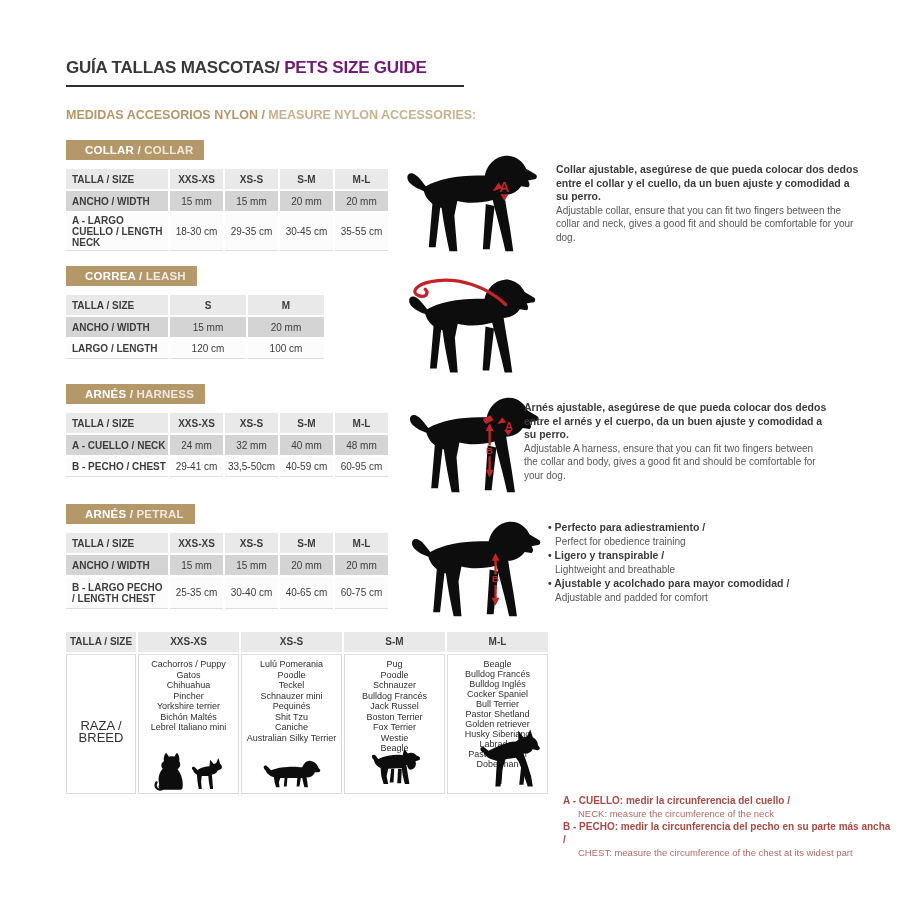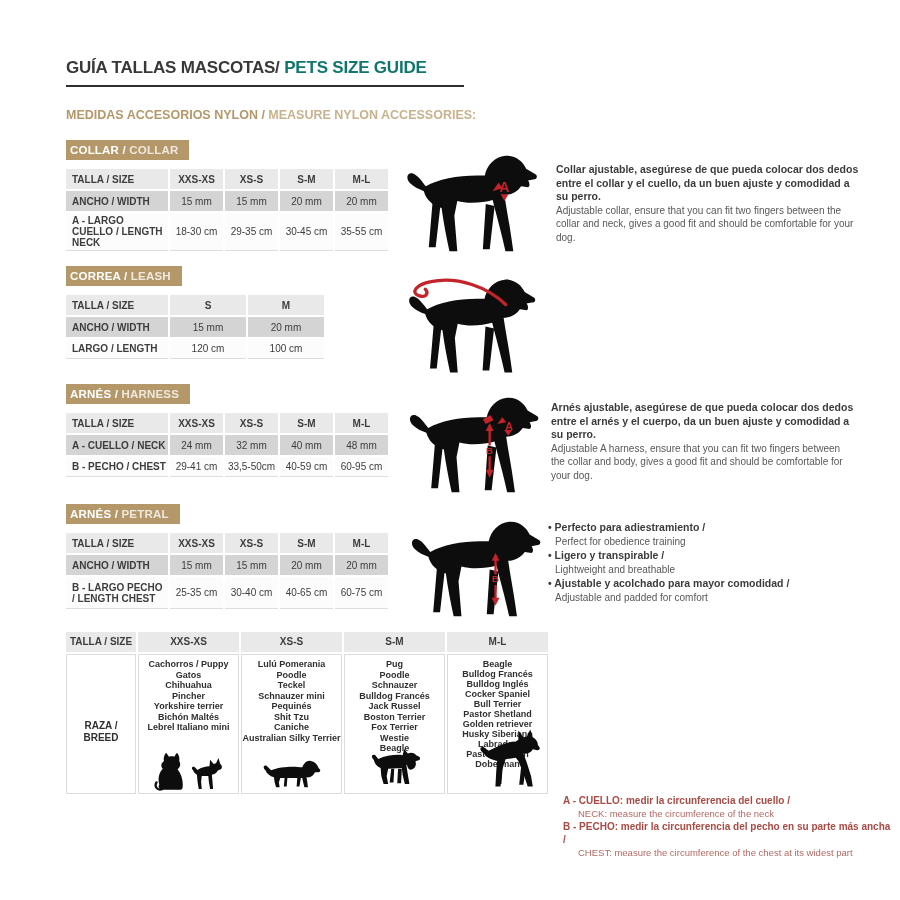--- a/index.html
+++ b/index.html
@@ -5,27 +5,27 @@
   * { margin:0; padding:0; box-sizing:border-box; }
   html,body { width:900px; height:900px; background:#ffffff;
     font-family:"Liberation Sans", sans-serif; }
   .page { position:relative; width:900px; height:900px; overflow:hidden; background:#fff; }
   .abs { position:absolute; }
 
   
   .title { font-size:17px; font-weight:bold; letter-spacing:-0.2px;
     border-bottom:2px solid #2e2e2e; padding-bottom:7px; width:398px; white-space:nowrap; }
   .title .es { color:#383838; }
-  .title .en { color:#0f766e; }
+  .title .en { color:#701a75; }
   .subtitle { font-size:12.5px; font-weight:bold; white-space:nowrap;margin-top:8px; }
   .subtitle .es { color:#b4986a; }
   .subtitle .en { color:#c7b28d; }
 
   
-  .badge { display:inline-block; background:#b4986a; padding:4px 11px 4px 4px;
+  .badge { display:inline-block; background:#b4986a; padding:4px 11px 4px 19px;
     font-size:11.5px; font-weight:bold; color:#fff; letter-spacing:0.2px; white-space:nowrap; }
   .badge .lt { color:rgba(255,255,255,0.78); }
 
   
   table.tbl { border-collapse:separate; border-spacing:2px; }
   .tbl td { font-size:10px; color:#3d3d3d; text-align:center; vertical-align:middle;
     padding:2px 2px; height:20px; }
   .tbl td.lbl { text-align:left; padding-left:6px; font-weight:bold; }
   .tbl tr.hdr td { background:#e9e9e9; font-weight:bold; }
   .tbl tr.shade td { background:#d4d4d4; }
@@ -42,24 +42,24 @@
   .bullets .es { font-weight:bold; color:#3b3b3b; }
   .bullets .es::before { content:"• "; }
   .bullets .en { color:#585858; font-size:10px; padding-left:7px; margin-bottom:1px; }
 
   
   .breeds { display:flex; gap:2px; }
   .bcol { display:flex; flex-direction:column; gap:2px; }
   .bhead { background:#e9e9e9; text-align:center; font-weight:bold; font-size:10px;
     color:#3d3d3d; height:20px; line-height:20px; }
   .bbody { background:#ffffff; border:1px solid #dcdcdc; position:relative;
-    height:140px; padding-top:4px; font-size:9px; font-weight:bold; text-align:center;
+    height:140px; padding-top:4px; font-size:9px; font-weight:normal; text-align:center;
     line-height:10.5px; color:#2f2f2f; }
   .bbody.center { display:flex; flex-direction:column; align-items:center;
-    justify-content:center; font-size:10px; line-height:12px; padding-top:16px; }
+    justify-content:center; font-size:13px; line-height:12px; padding-top:16px; }
   .sil { position:absolute; bottom:1px; left:50%; transform:translateX(-50%); }
   .sil-pair { position:absolute; bottom:1px; left:50%; transform:translateX(-50%);
     display:flex; align-items:flex-end; gap:5px; }
 
   
   .notes { width:330px; font-size:10px; line-height:13px; }
   .notes .nes { color:#a84b45; font-weight:bold; }
   .notes .nen { color:#b06a64; font-size:9.5px; padding-left:15px; }
 
   .dog { display:block; }
@@ -228,21 +228,21 @@
     <path class="red" d="M82,30 L90,26 L93,31 L85,35 Z"></path>
     <path class="red" d="M97,35 l5,-7 l4,5 z"></path>
     <path class="red" d="M108,47 l-4,-6 h8 z"></path>
     <text class="marker" x="109" y="41" font-size="11" text-anchor="middle">A</text>
     <path class="red" d="M89,34 l-4,8 h8 z"></path>
     <rect class="red" x="87.8" y="41" width="2.4" height="16"></rect>
     <rect class="red" x="87.8" y="68" width="2.4" height="16"></rect>
     <path class="red" d="M89,90 l-4,-8 h8 z"></path>
     <text class="marker" x="89" y="66" font-size="10" text-anchor="middle">B</text>
   </svg>
-  <div class="abs desc" style="left:551px; top:401px;">
+  <div class="abs desc" style="left:524px; top:401px;">
     <div class="es">Arnés ajustable, asegúrese de que pueda colocar dos dedos entre el arnés y el cuerpo, da un buen ajuste y comodidad a su perro.</div>
     <div class="en">Adjustable A harness, ensure that you can fit two fingers between the collar and body, gives a good fit and should be comfortable for your dog.</div>
   </div>
 
   <div class="abs" style="left:66px; top:504px;">
     <span class="badge"><span>ARNÉS /</span><span class="lt"> PETRAL</span></span>
   </div>
   <table class="tbl abs" style="left:64px; top:531px;">
     <colgroup>
         <col style="width:102px">

